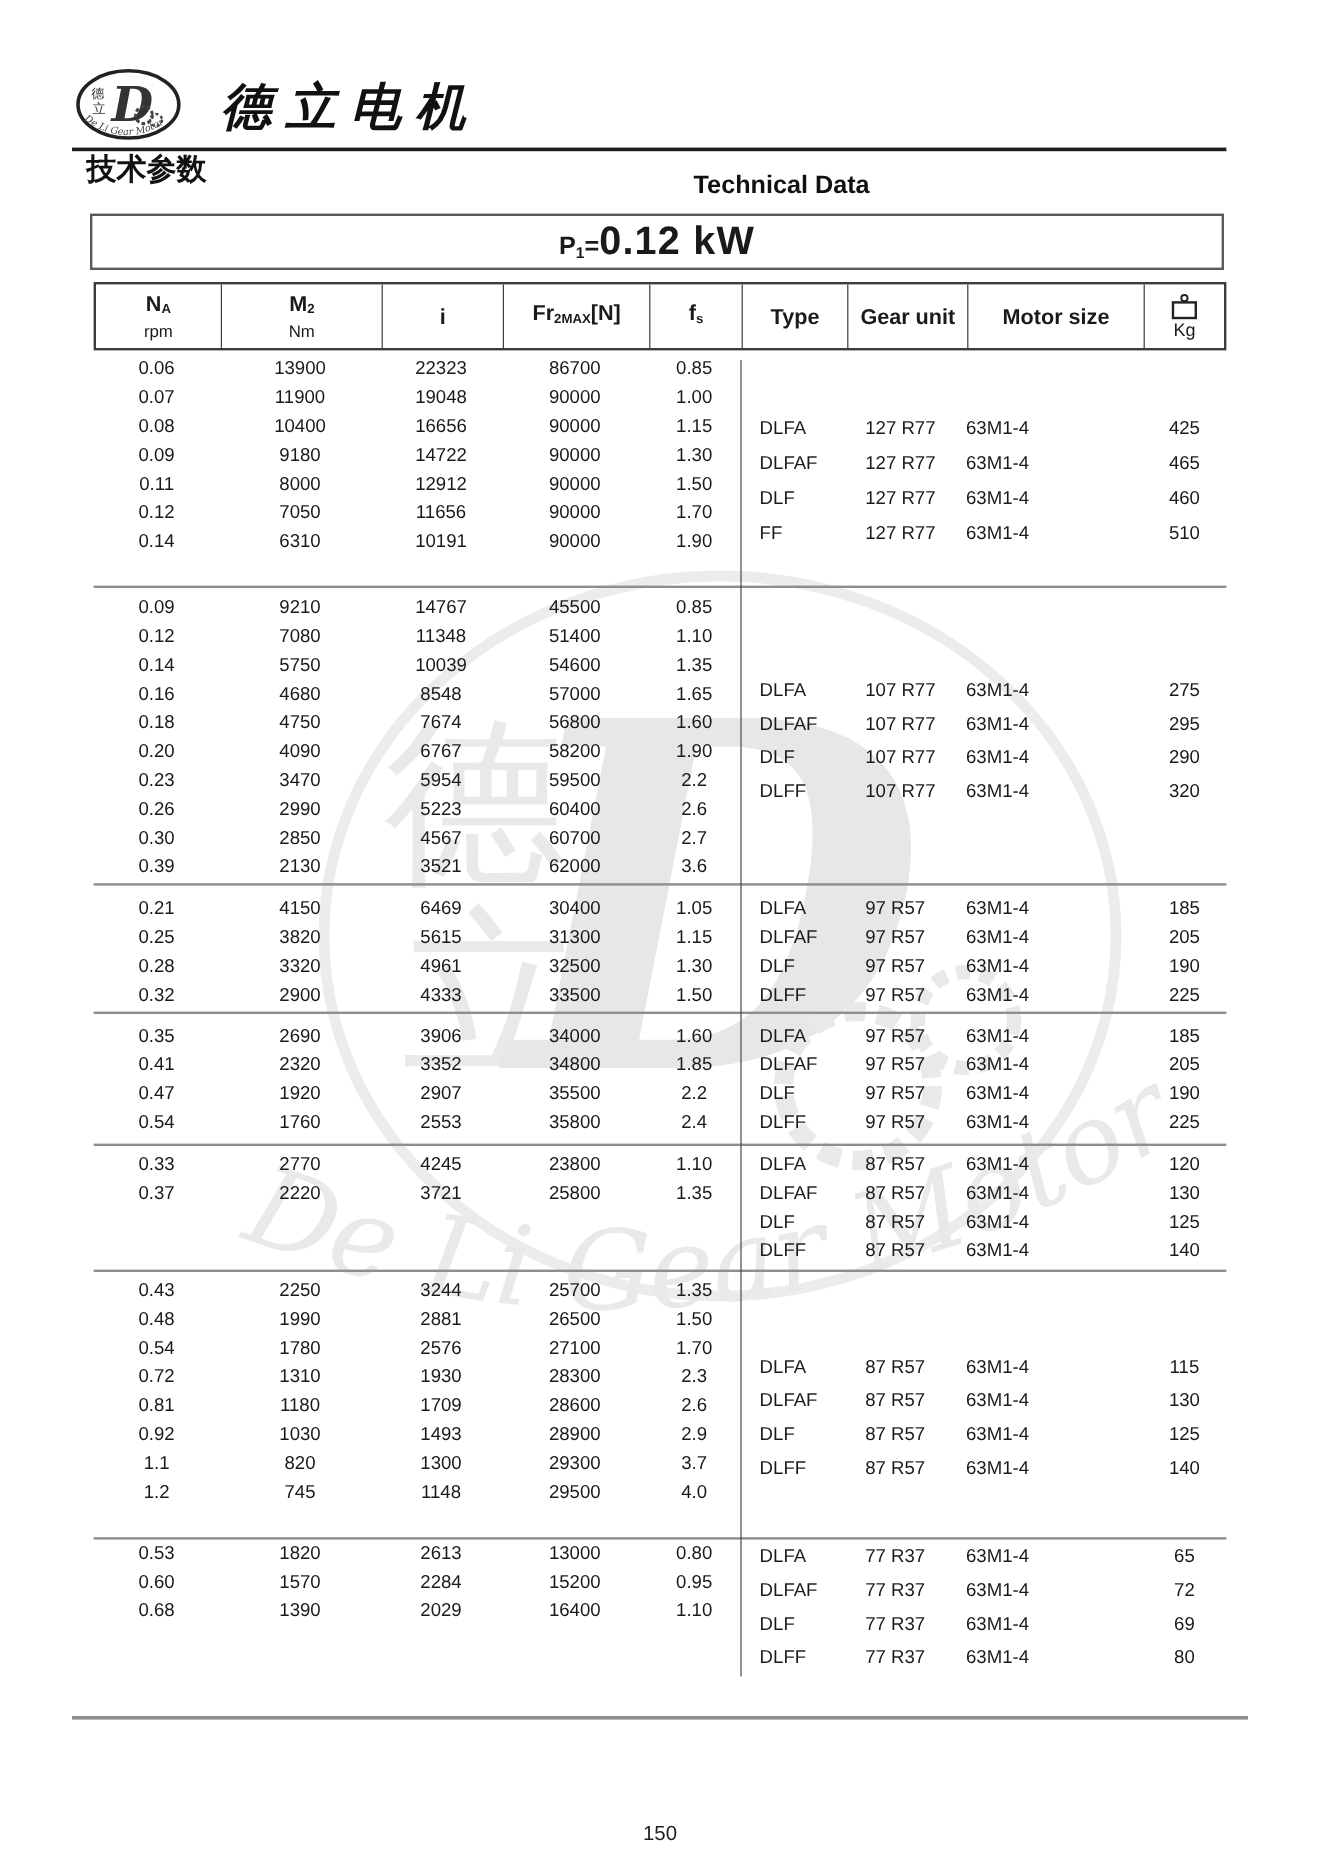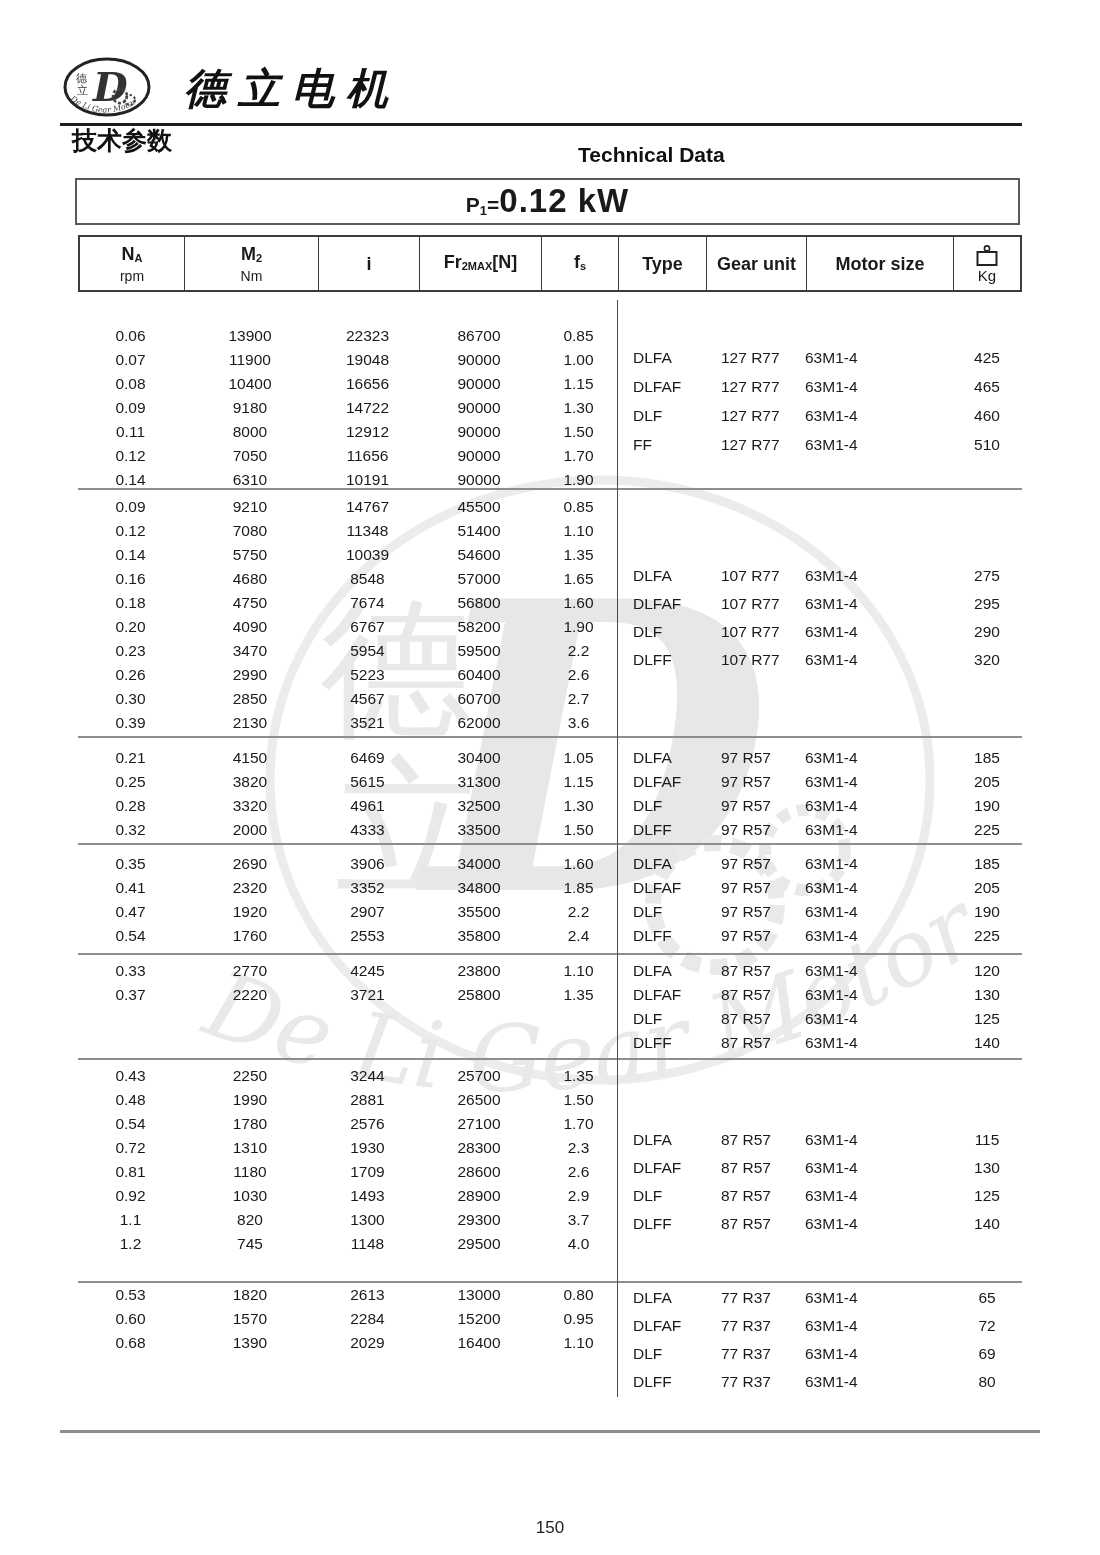--- a/index.html
+++ b/index.html
@@ -51,21 +51,21 @@
   .vline{position:absolute;left:539px;top:8px;width:1px;height:1097px;background:#4a4a4a}
   .block{display:flex;box-sizing:border-box;border-bottom:2px solid #8e8e8e}
   .lcol{width:539px;display:flex;flex-direction:column;box-sizing:border-box}
   .rcol{width:405px;display:flex;flex-direction:column;box-sizing:border-box}
   .lrow,.rrow{display:flex;align-items:center;flex:none}
   .lc,.rc{font-size:15.5px;box-sizing:border-box;white-space:nowrap}
   .lc{text-align:center}
   .lc0{width:105px}.lc1{width:134px}.lc2{width:101px}.lc3{width:122px}.lc4{width:77px}
   .rc0{width:88px;padding-left:16px}.rc1{width:100px;padding-left:16px}
   .rc2{width:147px;text-align:left}.rc3{width:70px;text-align:center}
-  .b0{height:198px}.b0 .lcol{padding-top:32px}.b0 .lrow{height:24px}.b0 .rcol{padding-top:51px}.b0 .rrow{height:29px}
+  .b0{height:198px}.b0 .lcol{padding-top:4px}.b0 .lrow{height:24px}.b0 .rcol{padding-top:51px}.b0 .rrow{height:29px}
   .b1{height:248px}.b1 .lcol{padding-top:5px}.b1 .lrow{height:24px}.b1 .rcol{padding-top:72px}.b1 .rrow{height:28px}
   .b2{height:107px}.b2 .lcol{padding-top:8px}.b2 .lrow{height:24px}.b2 .rcol{padding-top:8px}.b2 .rrow{height:24px}
   .b3{height:110px}.b3 .lcol{padding-top:7px}.b3 .lrow{height:24px}.b3 .rcol{padding-top:7px}.b3 .rrow{height:24px}
   .b4{height:105px}.b4 .lcol{padding-top:4px}.b4 .lrow{height:24px}.b4 .rcol{padding-top:4px}.b4 .rrow{height:24px}
   .b5{height:223px}.b5 .lcol{padding-top:4px}.b5 .lrow{height:24px}.b5 .rcol{padding-top:66px}.b5 .rrow{height:28px}
   .b6{height:147px;border-bottom:none}.b6 .lcol{padding-top:0}.b6 .lrow{height:24px}.b6 .rcol{padding-top:1px}.b6 .rrow{height:28px}
   .bottom-rule{position:absolute;left:60px;top:1430px;width:980px;height:3px;background:#8e8e8e}
   .page-number{position:absolute;left:0;top:1518px;width:1100px;text-align:center;font-size:17px;color:#222}
 </style>
 </head>
@@ -345,21 +345,21 @@
           </div>
           <div class="lrow">
             <div class="lc lc0">0.28</div>
             <div class="lc lc1">3320</div>
             <div class="lc lc2">4961</div>
             <div class="lc lc3">32500</div>
             <div class="lc lc4">1.30</div>
           </div>
           <div class="lrow">
             <div class="lc lc0">0.32</div>
-            <div class="lc lc1">2000</div>
+            <div class="lc lc1">2900</div>
             <div class="lc lc2">4333</div>
             <div class="lc lc3">33500</div>
             <div class="lc lc4">1.50</div>
           </div>
         </div>
         <div class="rcol">
           <div class="rrow">
             <div class="rc rc0">DLFA</div>
             <div class="rc rc1">97 R57</div>
             <div class="rc rc2">63M1-4</div>

